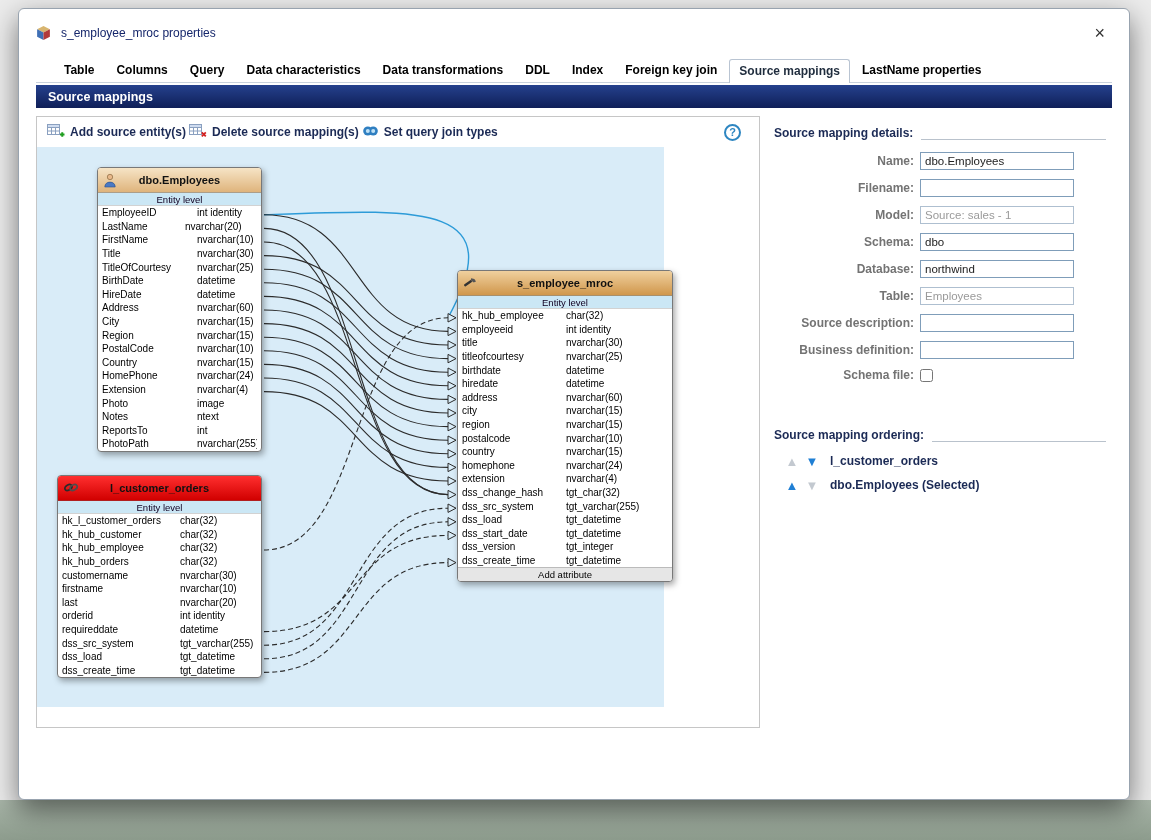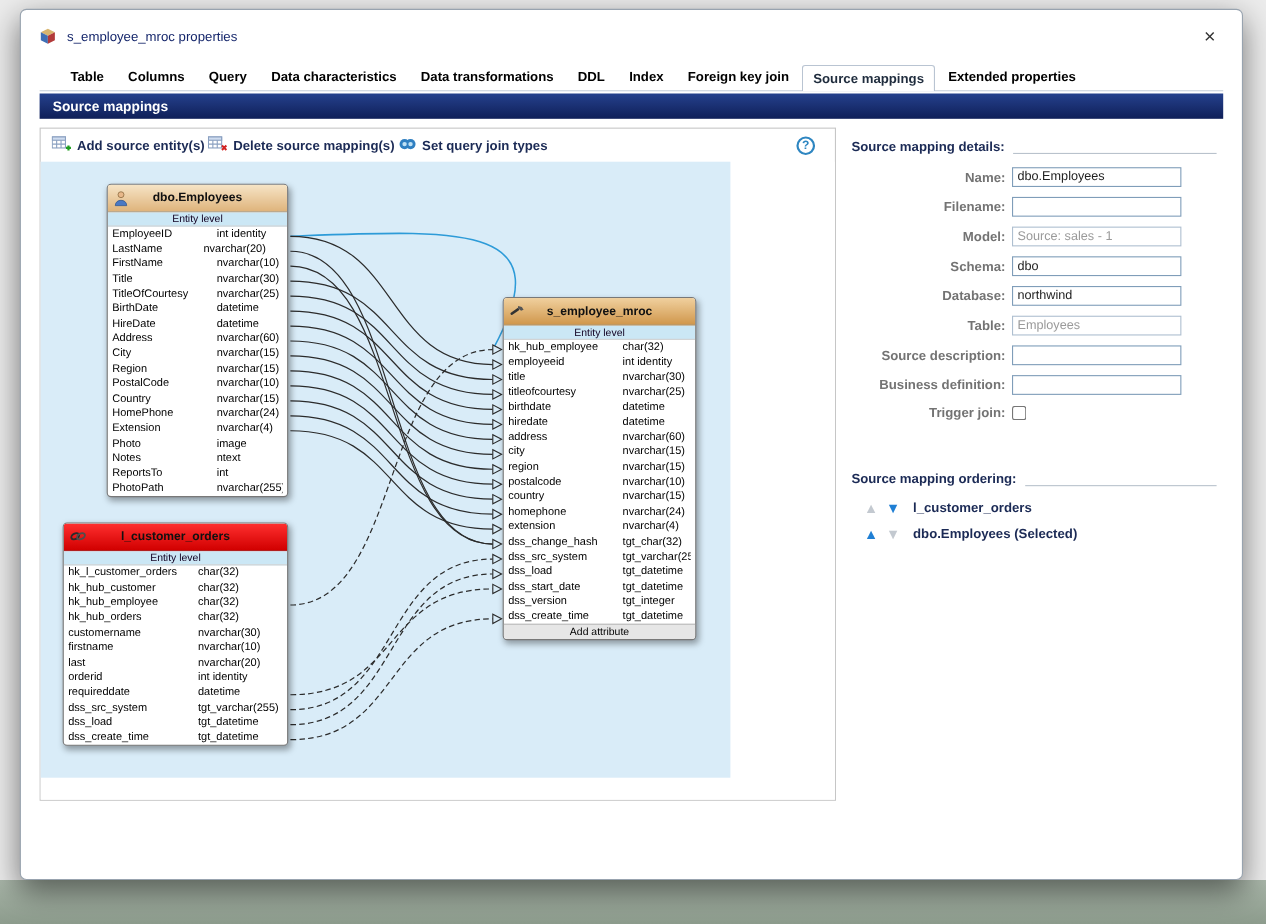--- a/index.html
+++ b/index.html
@@ -111,21 +111,21 @@
   <div class="tabbar" id="tabbar">
       <div class="tab">Table</div>
       <div class="tab">Columns</div>
       <div class="tab">Query</div>
       <div class="tab">Data characteristics</div>
       <div class="tab">Data transformations</div>
       <div class="tab">DDL</div>
       <div class="tab">Index</div>
       <div class="tab">Foreign key join</div>
       <div class="tab sel">Source mappings</div>
-      <div class="tab">Extended properties</div>
+      <div class="tab">LastName properties</div>
     </div>
 
   <div class="navyhead">
     <span>Source mappings</span>
   </div>
 
   <div class="content">
 
     <div class="left">
       <div class="toolbar">
@@ -347,21 +347,21 @@
               </div>
               <div class="ent-row">
                 <span class="rn" style="width: 118px;">dss_load</span>
                 <span class="rt">tgt_datetime</span>
               </div>
               <div class="ent-row">
                 <span class="rn" style="width: 118px;">dss_create_time</span>
                 <span class="rt">tgt_datetime</span>
               </div>
             </div>
-            <div class="entity orange" style="left: 420px; top: 123px; width: 176px;">
+            <div class="entity orange" style="left: 420px; top: 123px; width: 216px;">
               <div class="ent-header">
                 <span class="ent-icon">
                   <svg width="14" height="14" viewBox="0 0 14 14">
                     <rect x="0.5" y="6" width="9" height="2.4" rx="1" fill="#333" transform="rotate(-35 5 7.2)"></rect>
                     <path d="M8 2.2l3.4 0.8 1.6 2.6-2.3 0.9-2.9-2.2z" fill="#555"></path>
                   </svg>
                 </span>
                 <span>s_employee_mroc</span>
               </div>
               <div class="ent-sub">Entity level</div>
@@ -478,21 +478,21 @@
           </div>
           <div class="frow">
             <span class="flabel">Source description:</span>
             <input class="finput" type="text" style="">
           </div>
           <div class="frow">
             <span class="flabel">Business definition:</span>
             <input class="finput" type="text" style="">
           </div>
           <div class="frow">
-            <span class="flabel">Trigger join:</span>
+            <span class="flabel">Schema file:</span>
             <input class="fcheck" type="checkbox" style="">
           </div>
         </div>
       <div class="panel-heading ordering-heading">
         <span>Source mapping ordering:</span>
       </div>
       <div id="ordering-list">
           <div class="orow">
             <span class="arrow off">▲</span>
             <span class="arrow on">▼</span>

